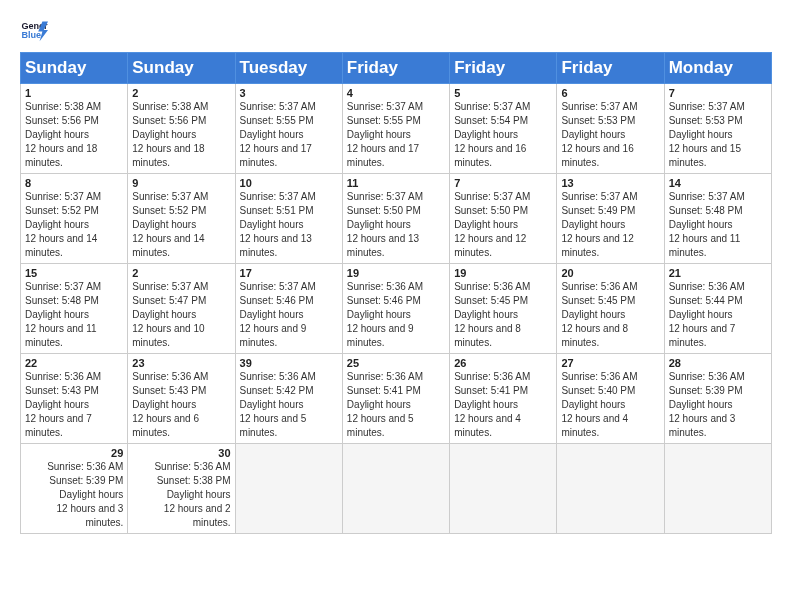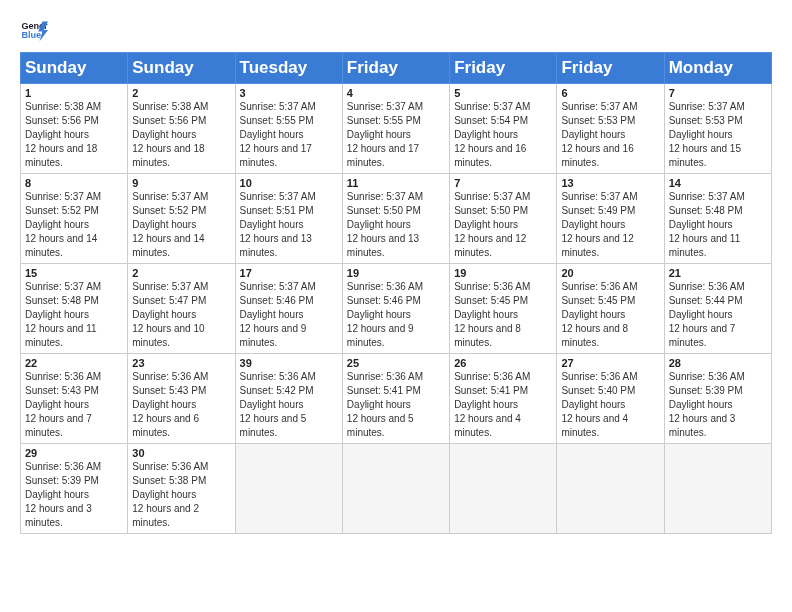--- a/index.html
+++ b/index.html
@@ -75,20 +75,21 @@
       display: block;
       margin-bottom: 1px;
     }
     .day-info {
       font-size: 10px;
       color: #333;
       line-height: 1.4;
     }
     .last-row td {
       height: 70px;
+      text-align: right;
     }
   </style>
 </head>
 <body>
 
 <div class="page">
   <div class="header">
     <div class="logo">
       <svg class="logo-icon" viewBox="0 0 40 40">
         <text x="2" y="18" font-size="13" font-weight="bold" fill="#1a1a2e" font-family="Arial">General</text>

